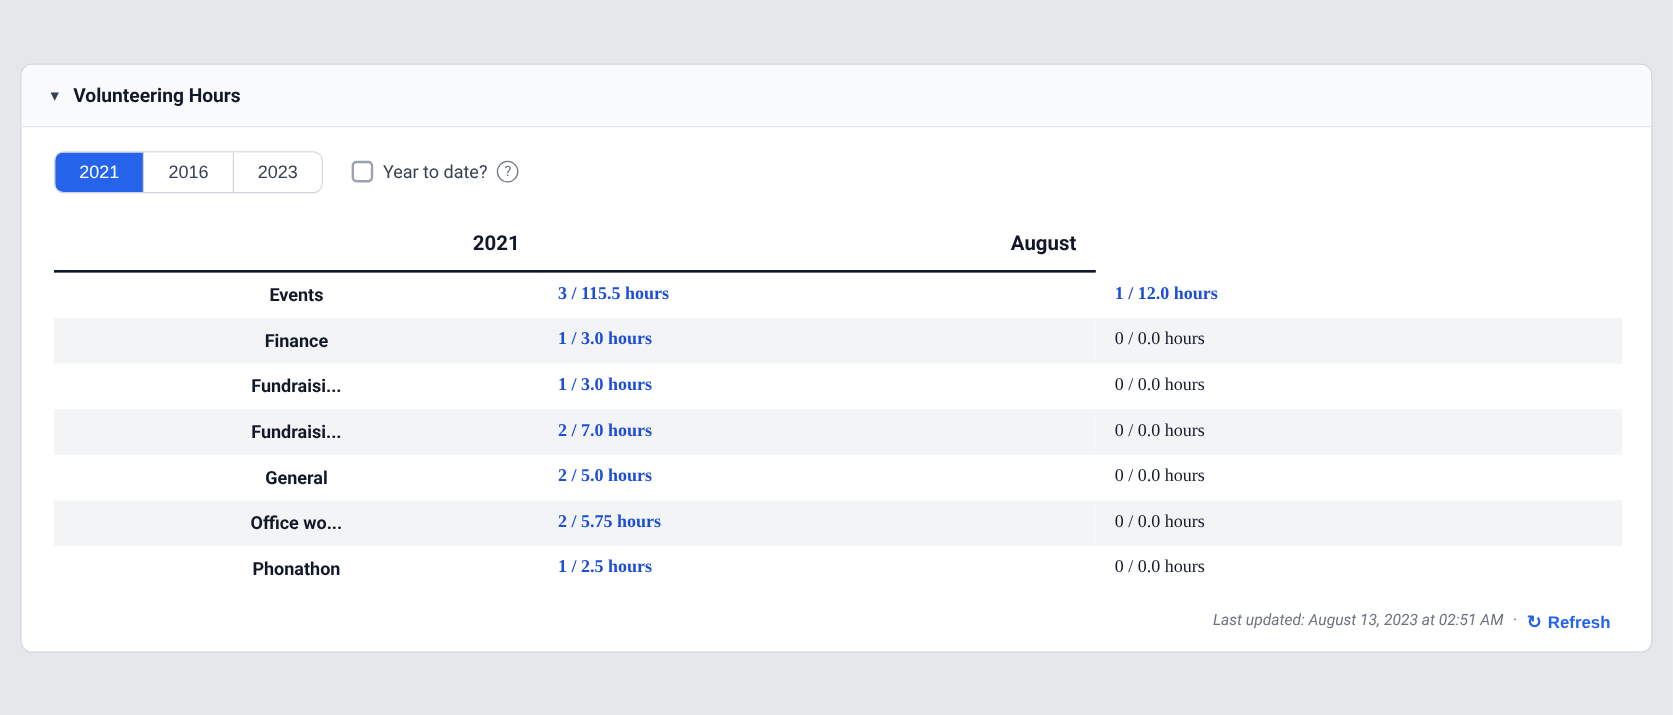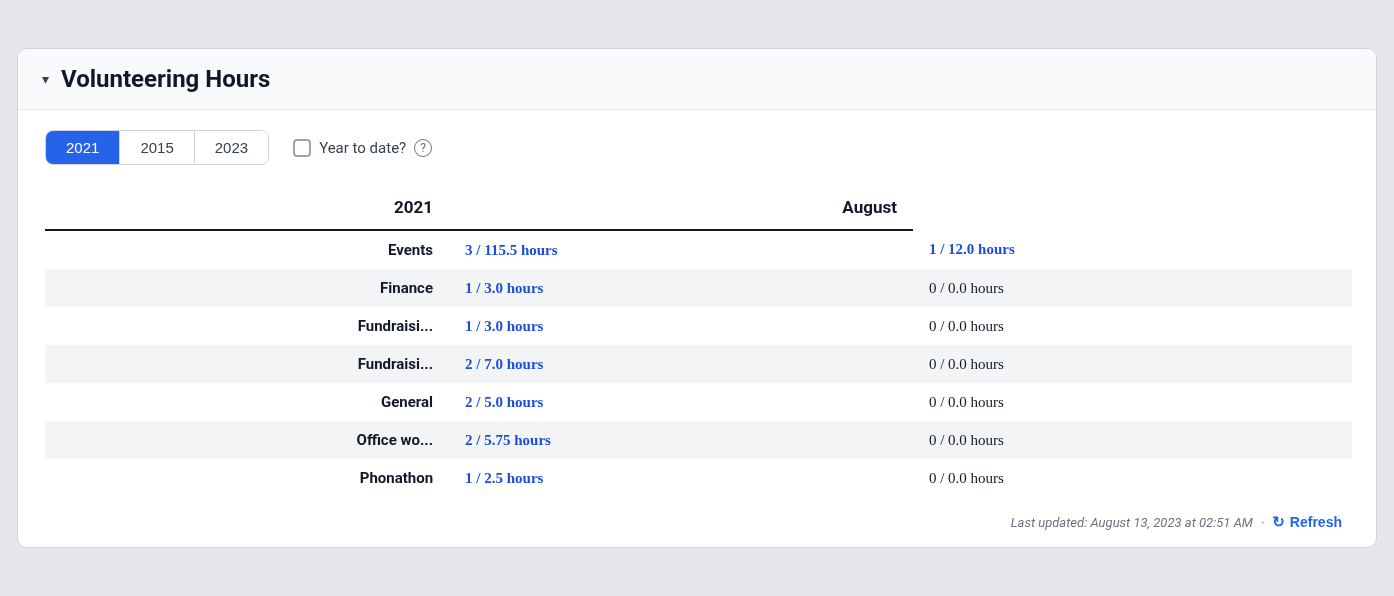--- a/index.html
+++ b/index.html
@@ -25,21 +25,21 @@
       padding: 16px 24px;
       border-bottom: 1px solid #e5e7eb;
       background: #f9fafb;
     }
     .chevron-icon {
       font-size: 14px;
       margin-right: 12px;
       color: #374151;
     }
     .card-title {
-      font-size: 24px;
+      font-size: 16px;
       font-weight: 700;
       color: #111827;
     }
     .card-body {
       padding: 20px 24px 0 27px;
     }
     .controls-row {
       display: flex;
       align-items: center;
       gap: 24px;
@@ -107,21 +107,21 @@
       border-bottom: 2.5px solid #111827;
     }
     .data-table th:first-child {
       text-align: right;
     }
     .data-table td {
       padding: 10px 16px;
       font-size: 15px;
     }
     .data-table td:first-child {
-      text-align: right;
+      text-align: center;
       font-weight: 700;
       color: #111827;
       white-space: nowrap;
     }
     .data-table td:not(:first-child) {
       font-family: Liberation Serif, serif;
     }
     .data-table tr:nth-child(even) {
       background: #f3f4f6;
     }
@@ -171,21 +171,21 @@
   <div class="card-header">
     <span class="chevron-icon">▾</span>
     <span class="card-title">Volunteering Hours</span>
   </div>
 
   <div class="card-body">
 
     <div class="controls-row">
       <div class="year-tabs">
         <button class="year-tab active">2021</button>
-        <button class="year-tab">2015</button>
+        <button class="year-tab">2016</button>
         <button class="year-tab">2023</button>
       </div>
       <label class="ytd-label">
         <div class="ytd-checkbox"></div>
         <span>Year to date?</span>
         <span class="help-icon">?</span>
       </label>
     </div>
 
     <table class="data-table">

